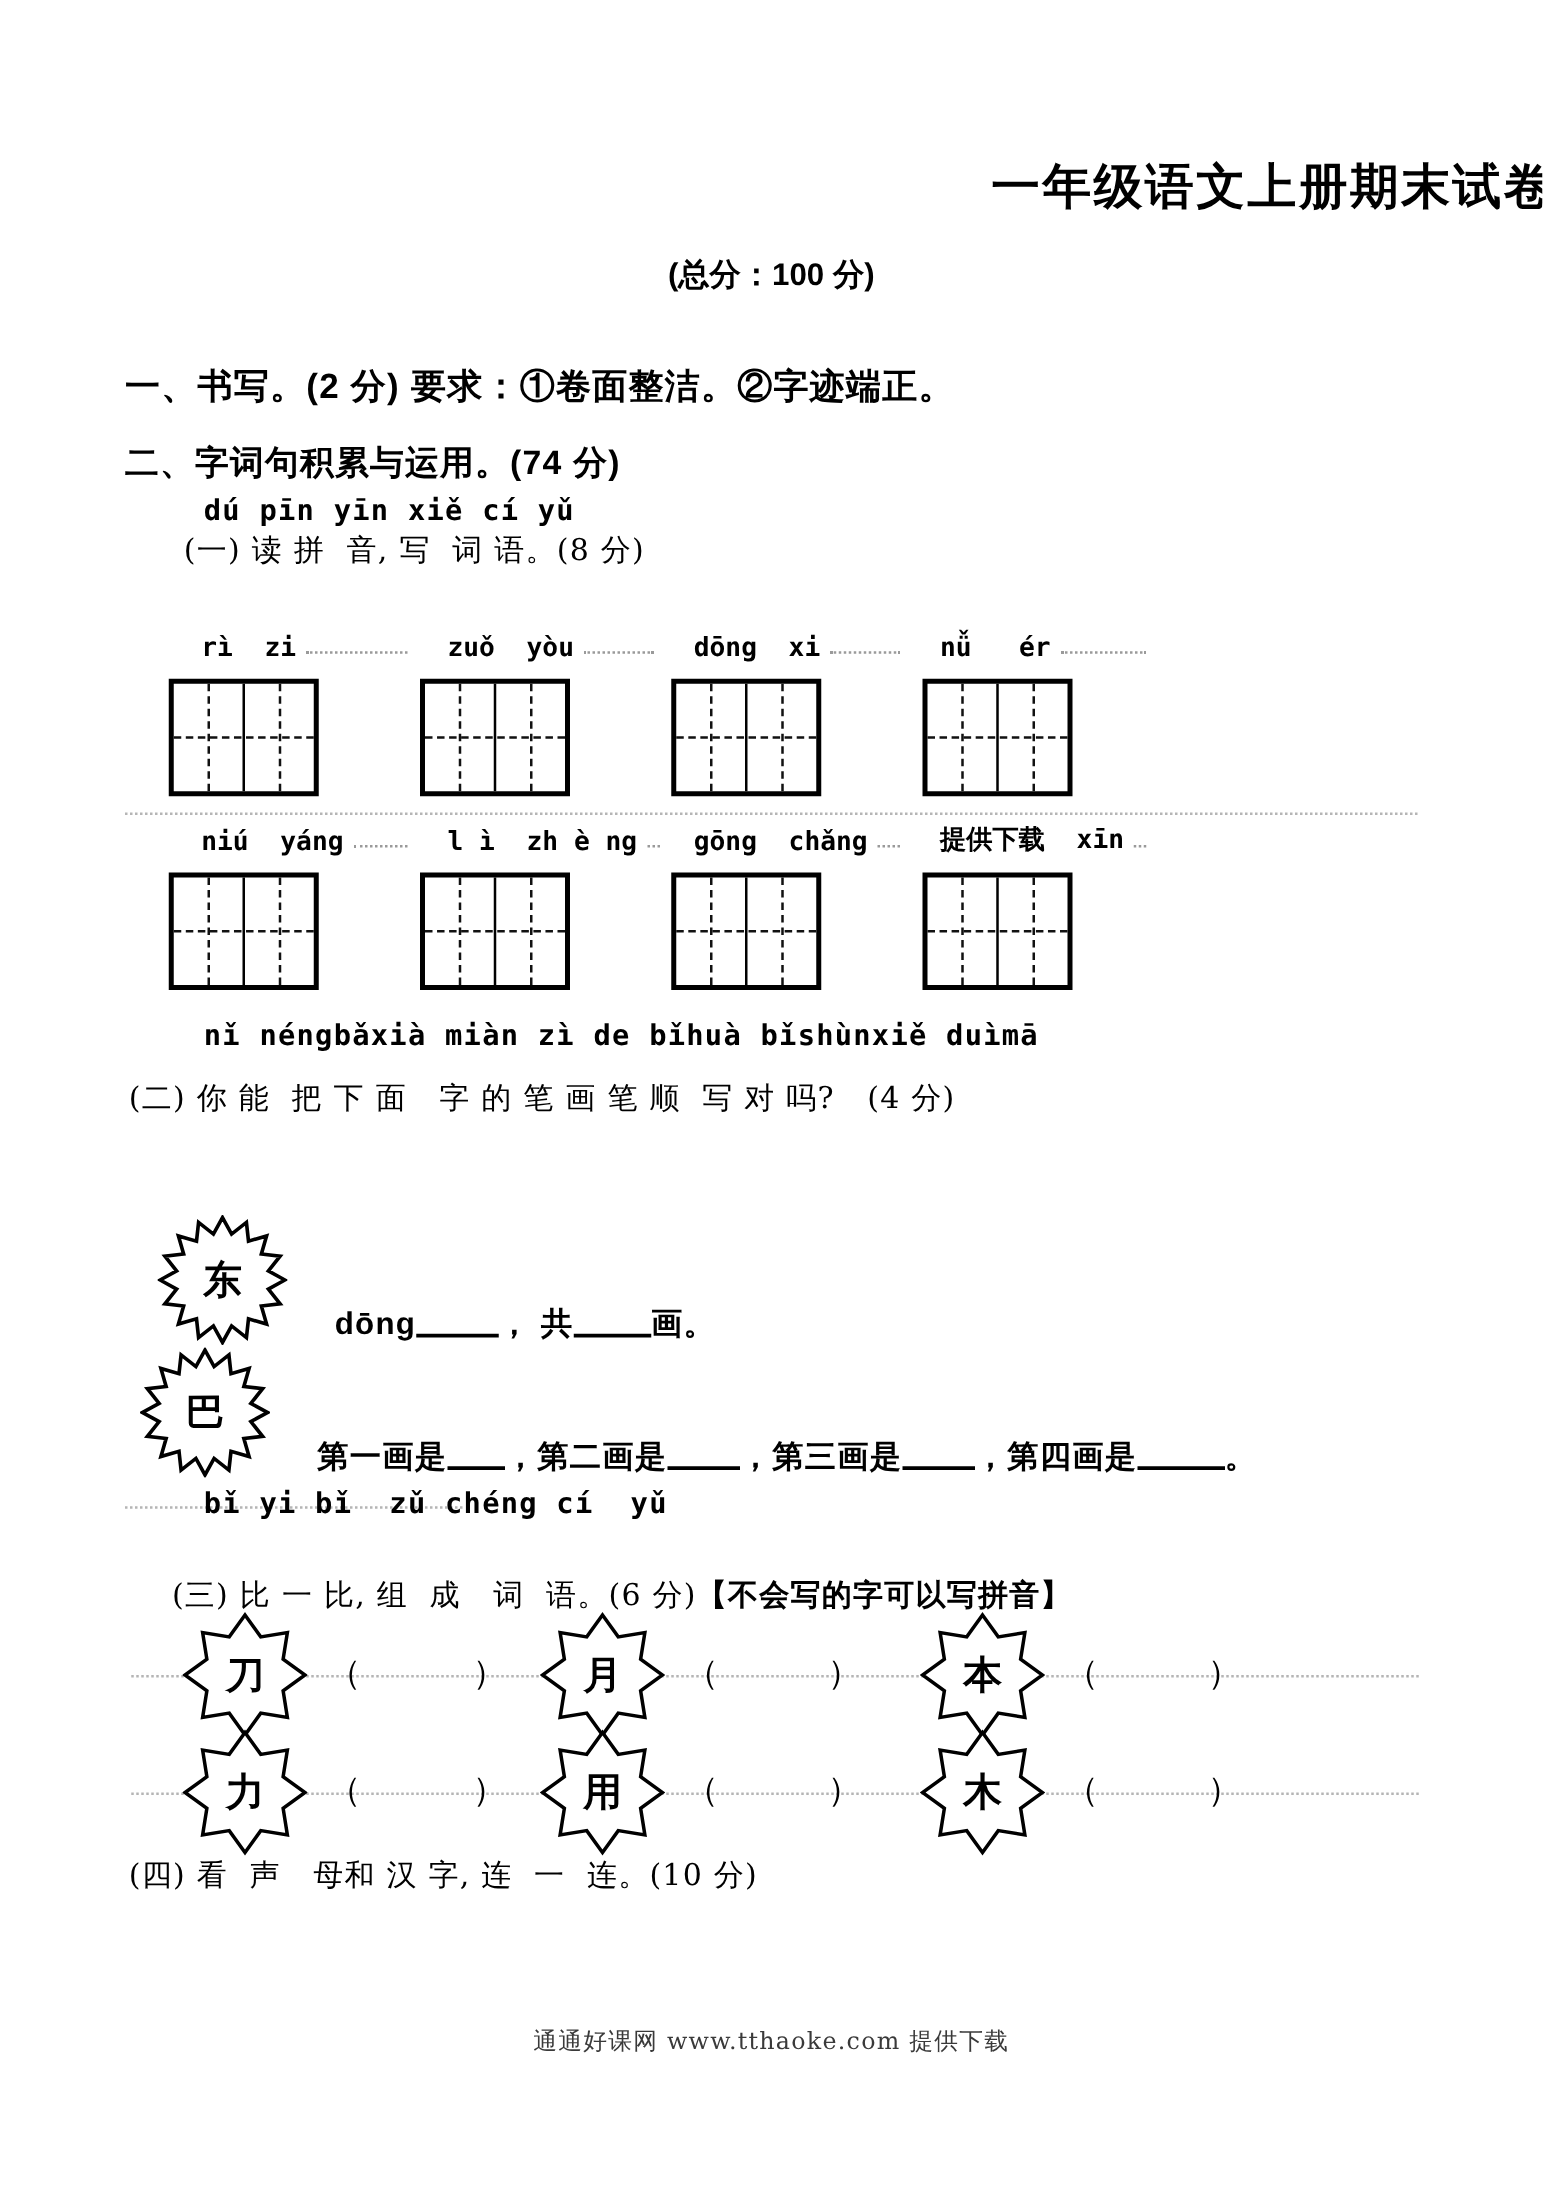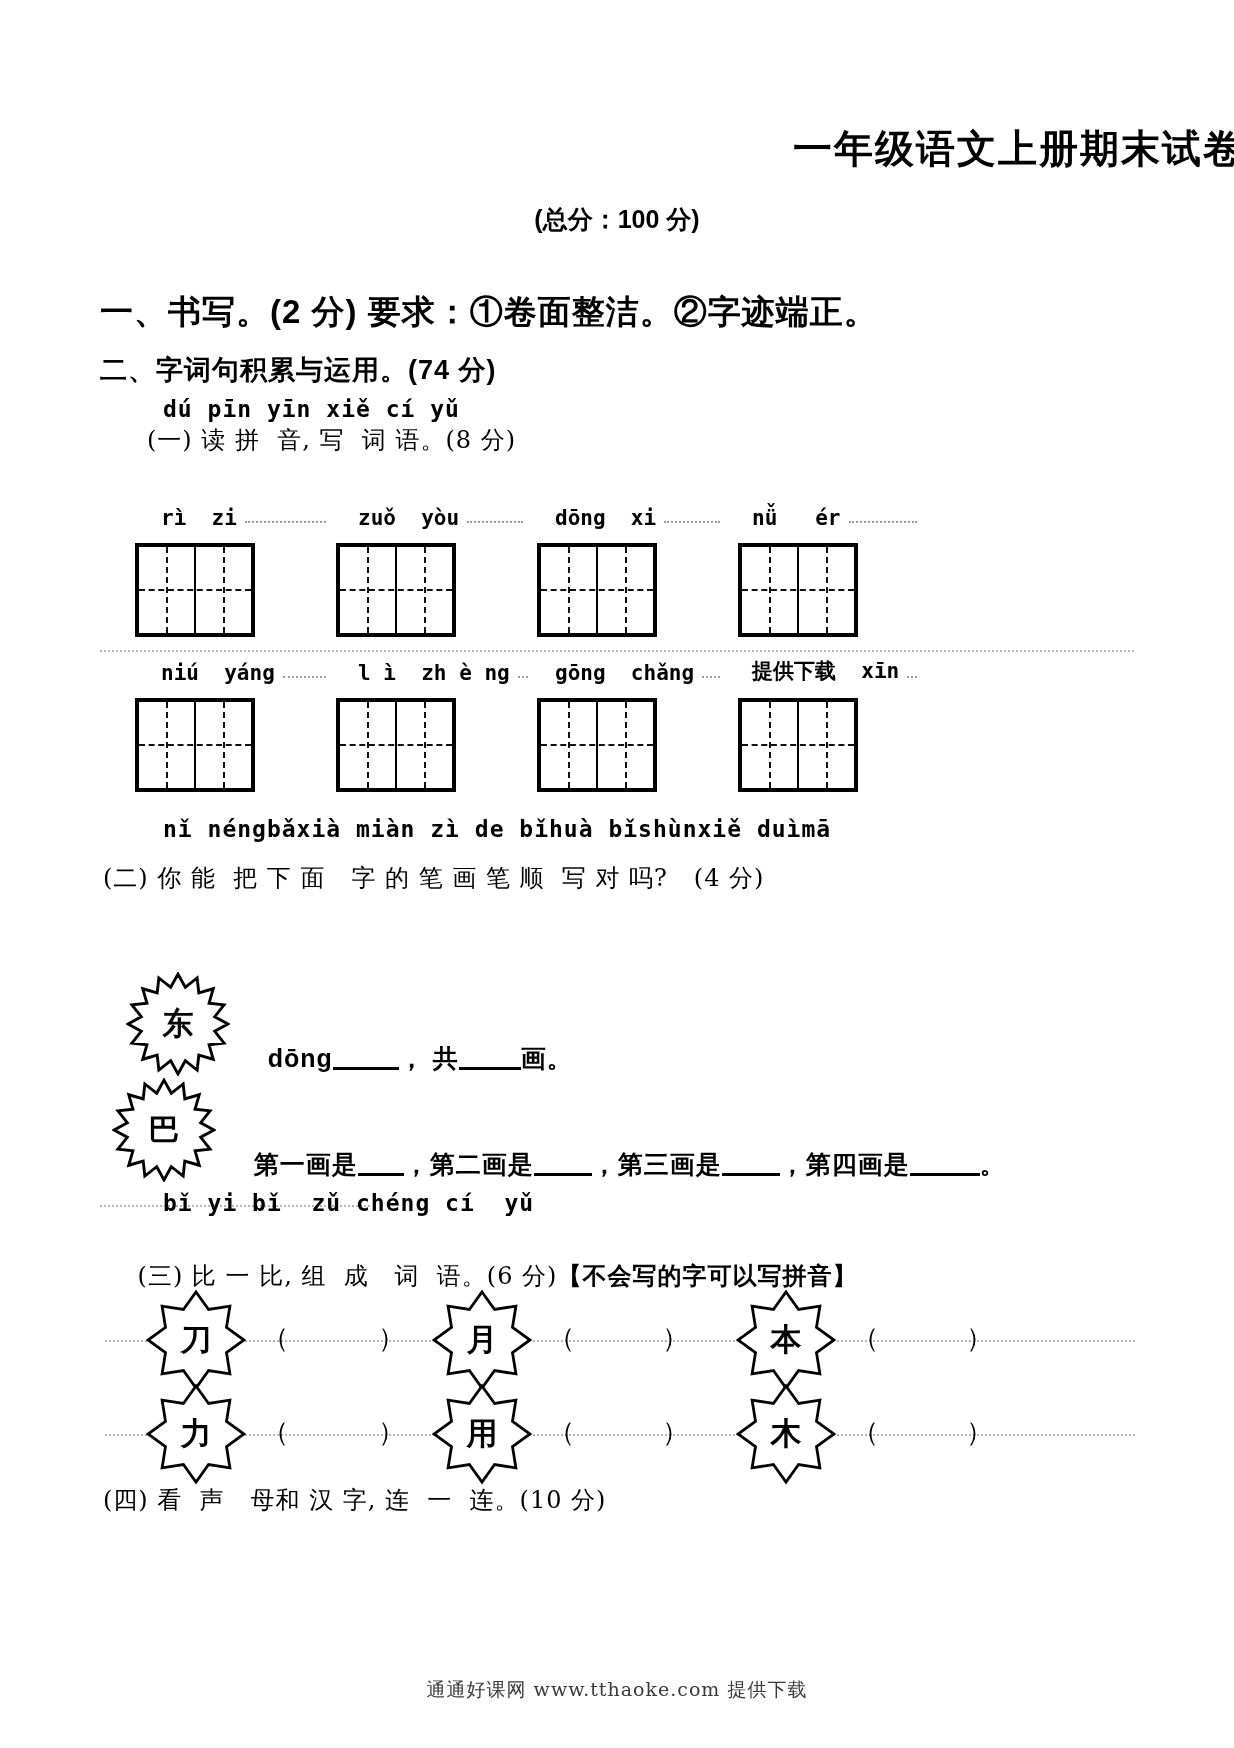--- a/index.html
+++ b/index.html
@@ -22,21 +22,21 @@
     margin-left:10px;
   }
   .subtitle{
     top:203px;left:0;width:100%;
     text-align:center;
     font-size:25px;font-weight:bold;
     font-family:"Liberation Sans", sans-serif;
   }
   .sec-heading{
     left:100px;
-    font-size:33px;font-weight:bold;
+    font-size:28px;font-weight:bold;
     font-family:"Liberation Sans", sans-serif;
     letter-spacing:1px;
     white-space:pre;
   }
   .sub-heading{
     left:103px;
     font-size:24px;font-weight:normal;
     font-family:"DejaVu Serif", serif;
     letter-spacing:1px;
     white-space:pre;
@@ -124,21 +124,21 @@
   .note-bold{
     font-weight:bold;
     font-family:"Liberation Sans", sans-serif;
     font-size:24px;
   }
   .dotrule{
     border-top:2px dotted #b5b5b5;
     height:0;
   }
   .footer{
-    top:1677px;left:0;width:100%;
+    top:1620px;left:0;width:100%;
     text-align:center;
     font-size:19px;
     color:#3a3a3a;
     font-family:"DejaVu Serif", serif;
     letter-spacing:1px;
   }
 </style>
 </head>
 <body>
 

